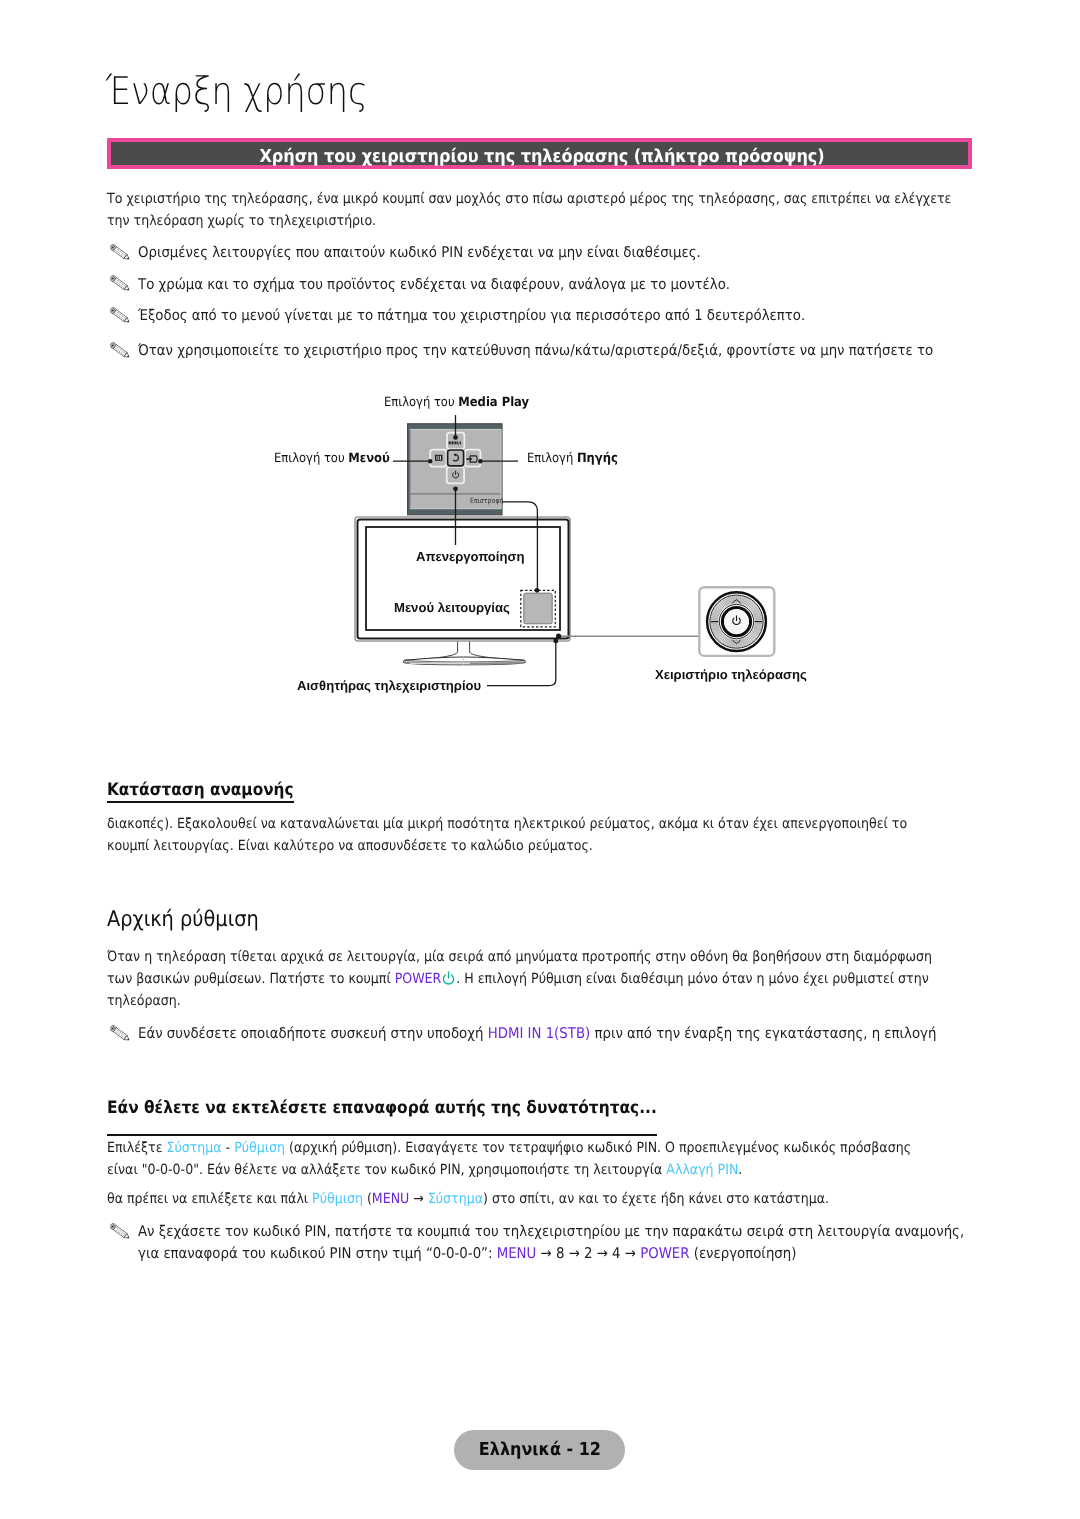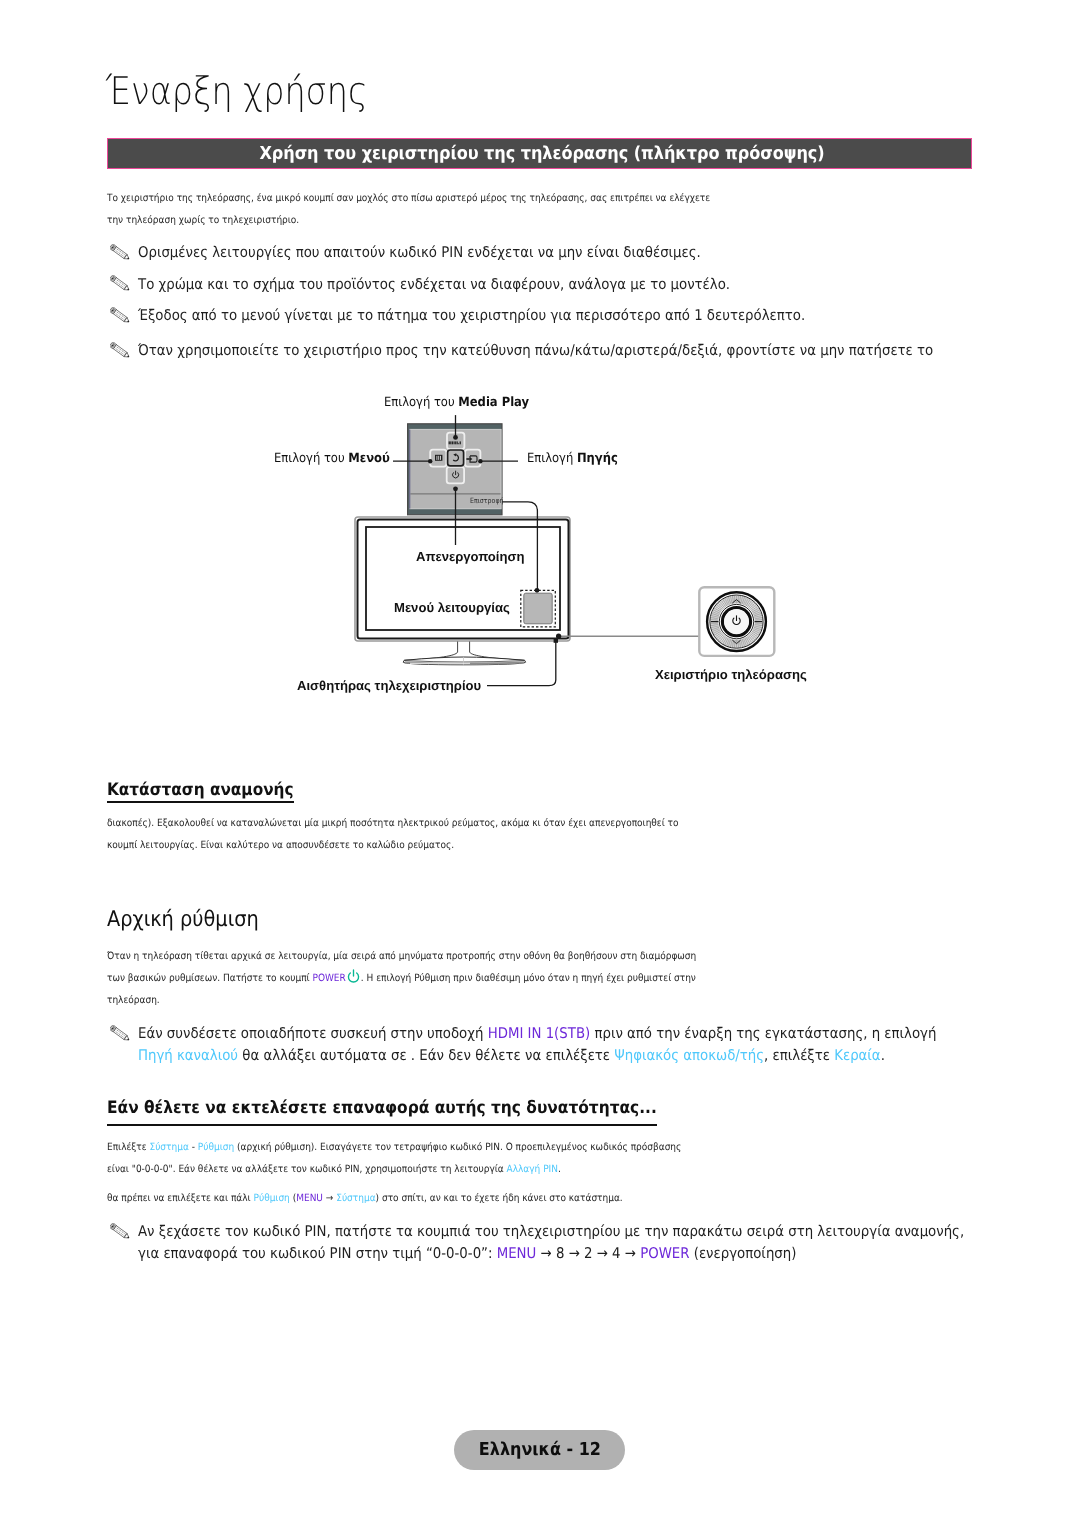--- a/index.html
+++ b/index.html
@@ -9,35 +9,35 @@
        -webkit-font-smoothing:antialiased;-moz-osx-font-smoothing:grayscale;text-rendering:geometricPrecision;}
   .page{position:absolute;left:0;top:0;width:1080px;height:1519px;opacity:0.999;}
 
   
   .h1{position:absolute;left:106px;top:69px;font-family:"DejaVu Sans Light","DejaVu Sans",sans-serif;
       font-weight:300;font-size:38px;color:#111;white-space:nowrap;
       transform:scaleX(0.88);transform-origin:left top;}
 
   
   .barhead{position:absolute;left:107px;top:138px;width:865px;height:31px;background:#4b4b4b;
-           border:1px solid #ec4899;box-sizing:border-box;}
+           border:4px solid #ec4899;box-sizing:border-box;}
   .barhead .lbl{display:block;text-align:center;color:#fff;font-size:17.9px;font-weight:bold;
                 line-height:30.5px;letter-spacing:-0.05px;padding-left:5px;}
 
   
-  .para{position:absolute;font-size:10px;line-height:22px;color:#1f1f1f;white-space:nowrap;}
+  .para{position:absolute;font-size:14px;line-height:22px;color:#1f1f1f;white-space:nowrap;}
   .note{position:absolute;font-size:14.8px;line-height:22px;color:#1f1f1f;white-space:nowrap;}
   .note .ico{position:absolute;left:-1px;top:1.5px;width:23px;height:17.5px;}
   .note .txt{display:block;margin-left:27px;}
 
   .h2u{position:absolute;font-size:17px;font-weight:bold;color:#111;
        border-bottom:2px solid #111;padding-bottom:1px;}
   .h2{position:absolute;font-size:21.5px;font-weight:normal;color:#111;}
   .h3u{position:absolute;font-size:17.15px;font-weight:bold;color:#111;
-       border-bottom:2px solid #111;padding-bottom:6px;}
+       border-bottom:2px solid #111;padding-bottom:16px;}
 
   .powerico{display:inline-block;width:15px;height:15px;vertical-align:-3.2px;}
   .cy{color:#4ec8fb;}
   .cyg{color:#6d28d9;}
 
   
   .footer{position:absolute;left:454.4px;top:1429.6px;width:171px;height:40px;background:#b1b1b1;
           border-radius:20px;}
   .footer .lbl{display:block;text-align:center;line-height:40px;font-size:17.8px;font-weight:bold;color:#0d0d0d;}
 
@@ -304,39 +304,38 @@
   </div>
 
   <div class="h2" style="left:107px;top:907px;">Αρχική ρύθμιση</div>
   <div class="para" style="left:107px;top:946px;">
     <div>Όταν η τηλεόραση τίθεται αρχικά σε λειτουργία, μία σειρά από μηνύματα προτροπής στην οθόνη θα βοηθήσουν στη διαμόρφωση</div>
     <div><span>των βασικών ρυθμίσεων. Πατήστε το κουμπί </span><span class="cyg">POWER</span><span class="powerico"><svg viewBox="0 0 16 16" width="15" height="15" xmlns="http://www.w3.org/2000/svg">
             <g fill="none" stroke="#07b793" stroke-width="1.45" stroke-linecap="round">
               <path d="M4.6 4.3 A5.4 5.4 0 1 0 11.4 4.3"></path>
               <path d="M8 1.1 L8 7.5"></path>
             </g>
-          </svg></span><span>. Η επιλογή Ρύθμιση πριν διαθέσιμη μόνο όταν η πηγή έχει ρυθμιστεί στην</span></div>
+          </svg></span><span>. Η επιλογή Ρύθμιση είναι διαθέσιμη μόνο όταν η μόνο έχει ρυθμιστεί στην</span></div>
     <div>τηλεόραση.</div>
   </div>
 
   <div class="note" style="left:111px;top:1023px;">
     <span class="ico"><svg viewBox="0 0 84 64" width="23" height="17.5" xmlns="http://www.w3.org/2000/svg">
           <g transform="rotate(36 11.0 12.5)">
             <rect x="17.8" y="3.2" width="50.0" height="18.6" fill="#ffffff" stroke="#151515" stroke-width="1.9"></rect>
             <line x1="18.2" y1="9.0" x2="67.4" y2="9.0" stroke="#151515" stroke-width="1.7" stroke-dasharray="4.4 3.2"></line>
             <line x1="18.2" y1="16.0" x2="67.4" y2="16.0" stroke="#151515" stroke-width="1.7" stroke-dasharray="4.4 3.2"></line>
             <rect x="2.0" y="2.2" width="16.6" height="20.6" rx="3.6" ry="3.6" fill="#ffffff" stroke="#151515" stroke-width="2.0"></rect>
             <ellipse cx="10.2" cy="12.5" rx="4.6" ry="7.2" fill="#ffffff" stroke="#151515" stroke-width="1.8"></ellipse>
             <ellipse cx="10.2" cy="12.5" rx="2.1" ry="4.6" fill="#111111"></ellipse>
             <path d="M67.8 3.2 L83.2 12.5 L67.8 21.8 Z" fill="#ffffff" stroke="#151515" stroke-width="1.9" stroke-linejoin="miter"></path>
             <path d="M77.6 8.9 L83.6 12.5 L77.6 16.1 Z" fill="#111111"></path>
           </g>
         </svg></span>
     <span class="txt"><span>Εάν συνδέσετε οποιαδήποτε συσκευή στην υποδοχή </span><span class="cyg">HDMI IN 1(STB)</span><span> πριν από την έναρξη της εγκατάστασης, η επιλογή</span></span>
-    <span class="txt"><span class="cy">Πηγή καναλιού</span><span> θα αλλάξει αυτόματα σε  . Εάν δεν θέλετε να επιλέξετε </span><span class="cy">Ψηφιακός αποκωδ/τής</span><span>, επιλέξτε </span><span class="cy">Κεραία</span><span>.</span></span>
   </div>
 
   <div class="h3u" style="left:107px;top:1098px;">Εάν θέλετε να εκτελέσετε επαναφορά αυτής της δυνατότητας...</div>
   <div class="para" style="left:107px;top:1137px;">
     <div><span>Επιλέξτε </span><span class="cy">Σύστημα</span><span> - </span><span class="cy">Ρύθμιση</span><span> (αρχική ρύθμιση). Εισαγάγετε τον τετραψήφιο κωδικό PIN. Ο προεπιλεγμένος κωδικός πρόσβασης</span></div>
     <div><span>είναι "0-0-0-0". Εάν θέλετε να αλλάξετε τον κωδικό PIN, χρησιμοποιήστε τη λειτουργία </span><span class="cy">Αλλαγή PIN</span><span>.</span></div>
   </div>
   <div class="para" style="left:107px;top:1188px;">
     <div><span>θα πρέπει να επιλέξετε και πάλι </span><span class="cy">Ρύθμιση</span><span> (</span><span class="cyg">MENU</span><span> → </span><span class="cy">Σύστημα</span><span>) στο σπίτι, αν και το έχετε ήδη κάνει στο κατάστημα.</span></div>
   </div>

